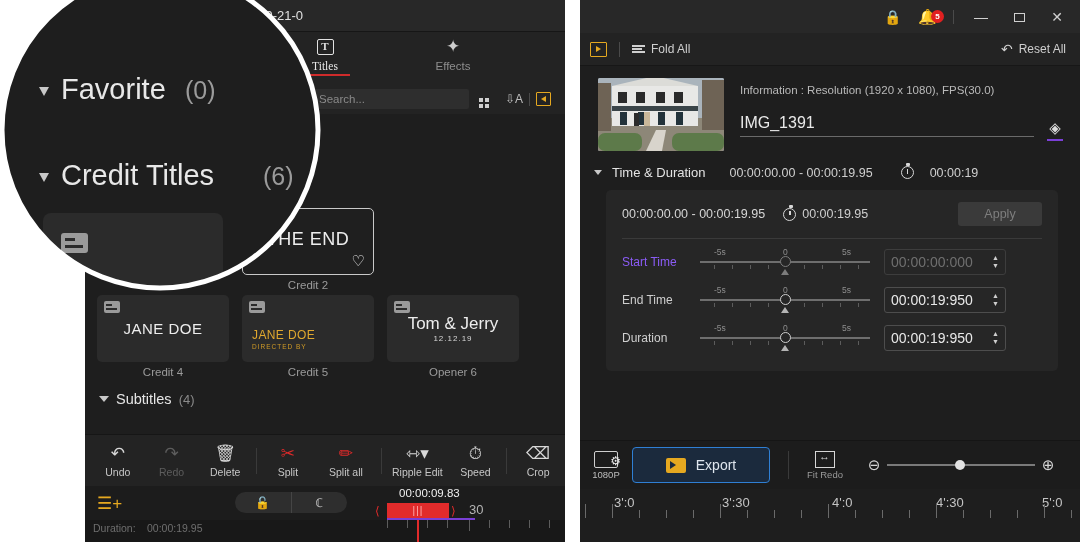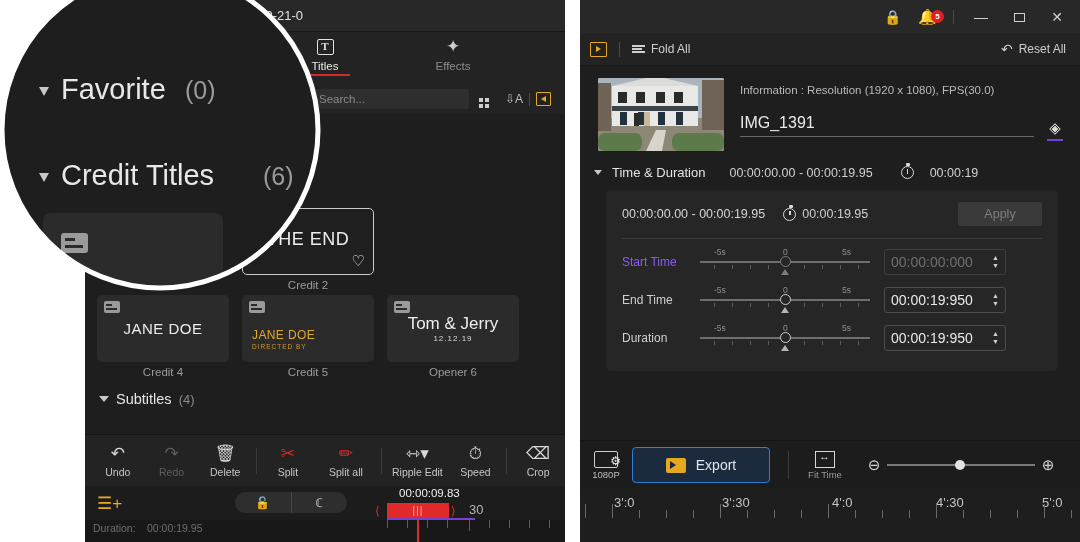--- a/index.html
+++ b/index.html
@@ -45,21 +45,21 @@
   }
   .doc-name { color: #e0e0e0; font-size: 13px; margin-left: 4px; }
 
   .lw-tabs {
     height: 52px; background: #232323; display: flex; align-items: flex-start;
     justify-content: center; gap: 50px; padding-top: 4px;
   }
   .tab { width: 78px; text-align: center; position: relative; cursor: pointer; }
   .tab .tic { height: 22px; display: flex; align-items: center; justify-content: center; }
   .tab .tlabel { font-size: 11.5px; color: #8e8e8e; margin-top: 2px; }
-  .tab.active .tlabel { color: #e8e8e8; }
+  .tab.active .tlabel { color: #e8e8e8; font-family: Liberation Serif, serif; }
   .tab.active::after {
     content: ''; position: absolute; left: 14px; right: 14px; bottom: -4px;
     height: 2px; background: #cf2b2b;
   }
   .ic-trans {
     width: 19px; height: 15px; border: 1.6px solid #cdcdcd; border-radius: 2px;
     display: flex; align-items: center; justify-content: center; gap: 1px;
   }
   .ic-trans i { display: block; width: 0; height: 0; }
   .ic-trans i.r { border-top: 4px solid transparent; border-bottom: 4px solid transparent; border-left: 6px solid #cdcdcd; }
@@ -706,21 +706,21 @@
         <span class="res-gear">⚙</span>
         <div class="res-lb">1080P</div>
       </div>
       <div class="export-btn">
         <span class="exp-ic"></span>
         <span class="exp-txt">Export</span>
       </div>
       <div class="bdiv"></div>
       <div class="fit-wrap">
         <div class="fit-ic"></div>
-        <div class="fit-lb">Fit Time</div>
+        <div class="fit-lb">Fit Redo</div>
       </div>
       <div class="zm-btn">⊖</div>
       <div class="zm-track">
         <span class="zm-line"></span>
         <span class="zm-knob"></span>
       </div>
       <div class="zm-btn">⊕</div>
     </div>
 
     <div class="rw-ruler">

